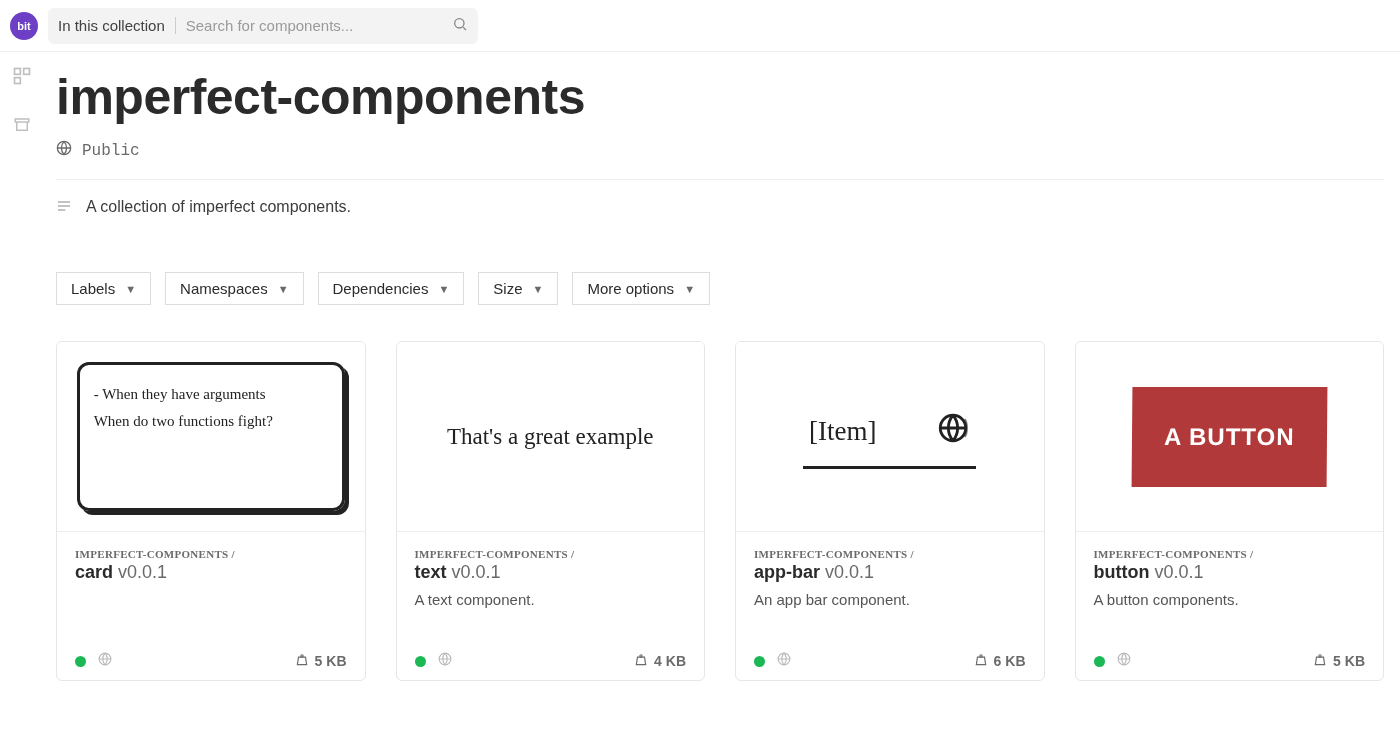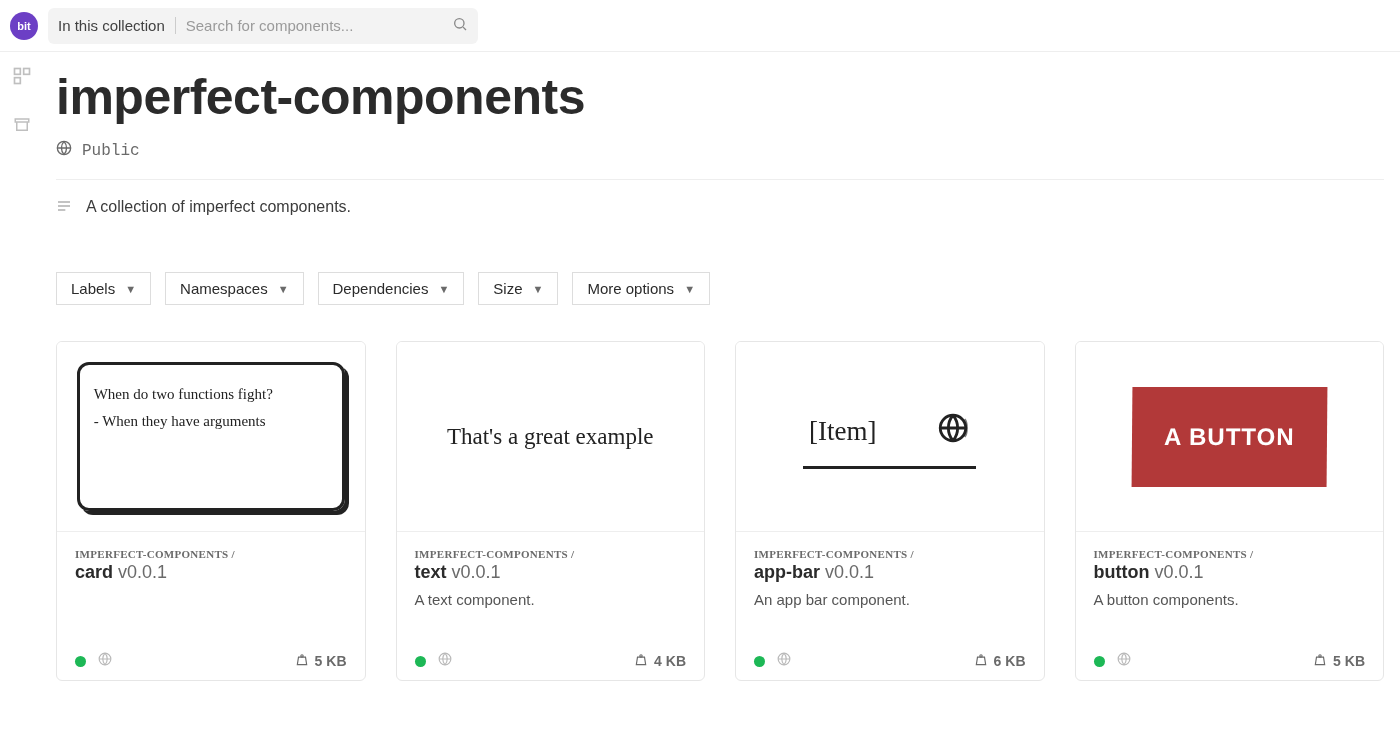--- a/index.html
+++ b/index.html
@@ -269,22 +269,22 @@
         <span>More options</span>
         <span class="caret">▼</span>
       </div>
     </div>
 
     <div class="cards">
 
       <div class="card">
         <div class="card-preview">
           <div class="preview-card hand">
+            <div>- When they have arguments</div>
             <div>When do two functions fight?</div>
-            <div>- When they have arguments</div>
           </div>
         </div>
         <div class="card-body">
           <div class="card-path">IMPERFECT-COMPONENTS /</div>
           <div class="card-title-row">
             <span class="name">card</span>
             <span class="ver">v0.0.1</span>
           </div>
           <div class="card-desc"></div>
           <div class="card-footer">

